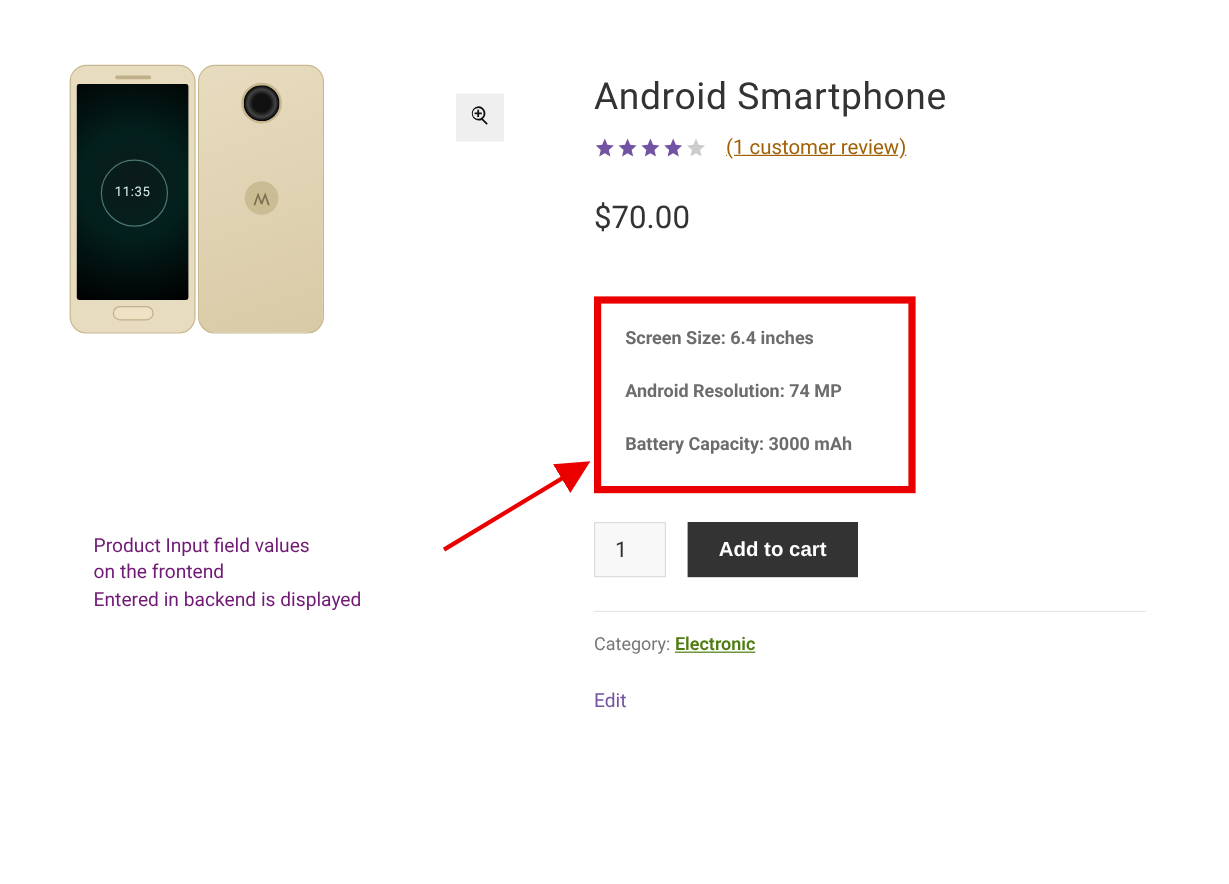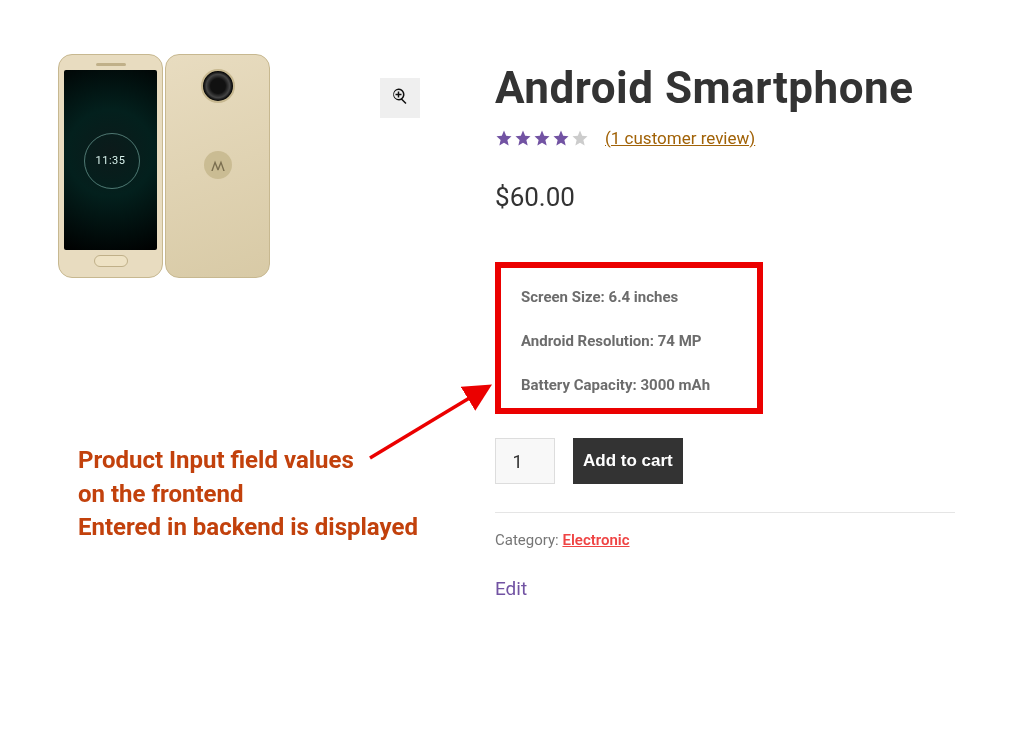--- a/index.html
+++ b/index.html
@@ -99,22 +99,22 @@
   }
   .zoom-btn svg { width: 18px; height: 18px; }
 
   .right-col {
     position: absolute;
     left: 495px;
     top: 62px;
     width: 470px;
   }
   .product-title {
-    font-size: 44px;
-    font-weight: 700;
+    font-size: 31px;
+    font-weight: 400;
     color: #333;
     margin: 0 0 14px 0;
     letter-spacing: .5px;
   }
   .rating-row {
     display: flex;
     align-items: center;
     gap: 16px;
     margin-bottom: 34px;
   }
@@ -128,58 +128,57 @@
     cursor: pointer;
   }
   .price {
     font-size: 26px;
     color: #333;
     margin-bottom: 50px;
   }
 
   .specs-box {
     border: 6px solid #eb0000;
-    padding: 20px 14px 8px 20px;
+    padding: 20px 14px 20px 20px;
     margin-bottom: 24px;
     width: 268px;
   }
   .specs-box p {
     margin: 0 0 26px 0;
     font-size: 15px;
     font-weight: 700;
     color: #6c6c6c;
   }
   .specs-box p:last-child { margin-bottom: 6px; }
 
   .cart-row { display:flex; gap:18px; align-items:stretch; margin-bottom:28px; }
   .qty-input {
     width: 60px; height: 46px;
     border:1px solid #ddd; background:#f8f8f8;
     text-align:center; font-size:18px; color:#333;
     font-family:inherit;
   }
   .add-cart-btn {
     background:#333; color:#fff; border:none;
-    padding: 0 10px; font-size:17px; font-weight:700;
+    padding: 0 26px; font-size:17px; font-weight:700;
     cursor:pointer; height:46px;
   }
   .divider { border:none; border-top:1px solid #e5e5e5; margin:0 0 18px 0; width: 460px; }
   .meta-line { font-size:15px; color:#767676; margin-bottom:10px;}
-  .meta-line .underlined { text-decoration: underline; font-weight:600; color:#ef4444; cursor:pointer;}
-  .edit-link { color:#7253a3; font-size:19px; margin-top:18px; display:inline-block; cursor:pointer;}
+  .meta-line .underlined { text-decoration: underline; font-weight:600; color:#4d7c0f; cursor:pointer;}
+  .edit-link { color:#7253a3; font-size:16px; margin-top:18px; display:inline-block; cursor:pointer;}
 
   .annotation {
     position: absolute;
     left: 78px;
     top: 444px;
     width: 380px;
-    color: #c2410c;
-    font-size: 24px;
+    color: #701a75;
+    font-size: 16px;
     line-height: 1.4;
-    font-weight: bold;
   }
   .arrow {
     position: absolute;
     left: 360px;
     top: 378px;
     width: 140px;
     height: 90px;
     pointer-events: none;
   }
 </style>
@@ -232,21 +231,21 @@
           <path d="M12 2l2.9 6.9L22 9.8l-5.5 4.8L18.2 22 12 18.3 5.8 22l1.7-7.4L2 9.8l7.1-.9z"></path>
         </svg>
       <svg class="star empty" viewBox="0 0 24 24">
           <path d="M12 2l2.9 6.9L22 9.8l-5.5 4.8L18.2 22 12 18.3 5.8 22l1.7-7.4L2 9.8l7.1-.9z"></path>
         </svg>
     </div>
     <a class="review-link">(1 customer review)</a>
   </div>
 
   <div class="price">
-    <span>$</span><span>60.00</span>
+    <span>$</span><span>70.00</span>
   </div>
 
   <div class="specs-box">
     <p><span>Screen Size:</span> <span>6.4 inches</span></p>
     <p><span>Android Resolution:</span> <span>74 MP</span></p>
     <p><span>Battery Capacity:</span> <span>3000 mAh</span></p>
   </div>
 
   <div class="cart-row">
     <input class="qty-input" type="number" min="1" value="1" style="">

